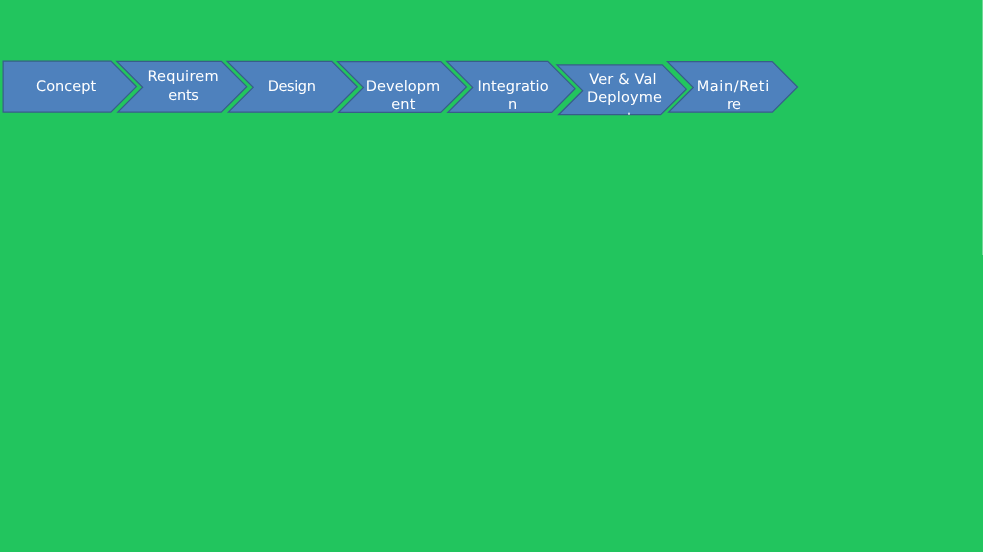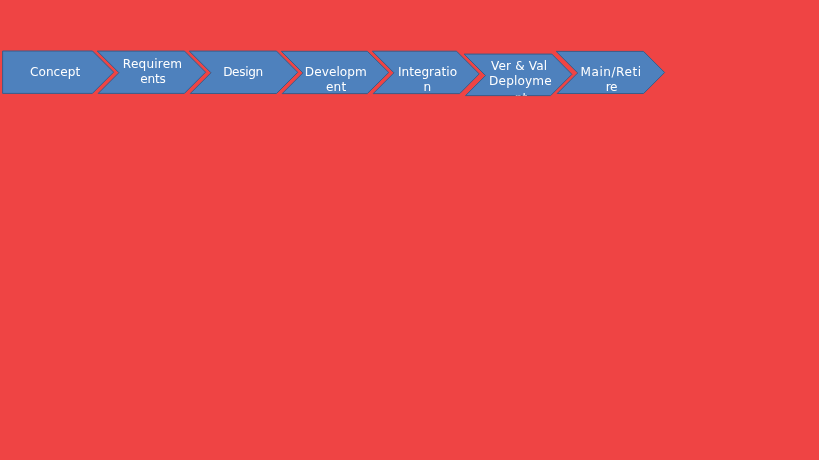--- a/index.html
+++ b/index.html
@@ -11,21 +11,21 @@
   body {
     width: 819px;
     height: 460px;
     overflow: hidden;
     font-family: "DejaVu Sans", sans-serif;
   }
   #canvas {
     position: relative;
     width: 819px;
     height: 460px;
-    background: #ef4444;
+    background: #22c55e;
   }
   svg#diagram {
     position: absolute;
     left: 0;
     top: 0;
     width: 819px;
     height: 460px;
     display: block;
     shape-rendering: geometricPrecision;
   }

